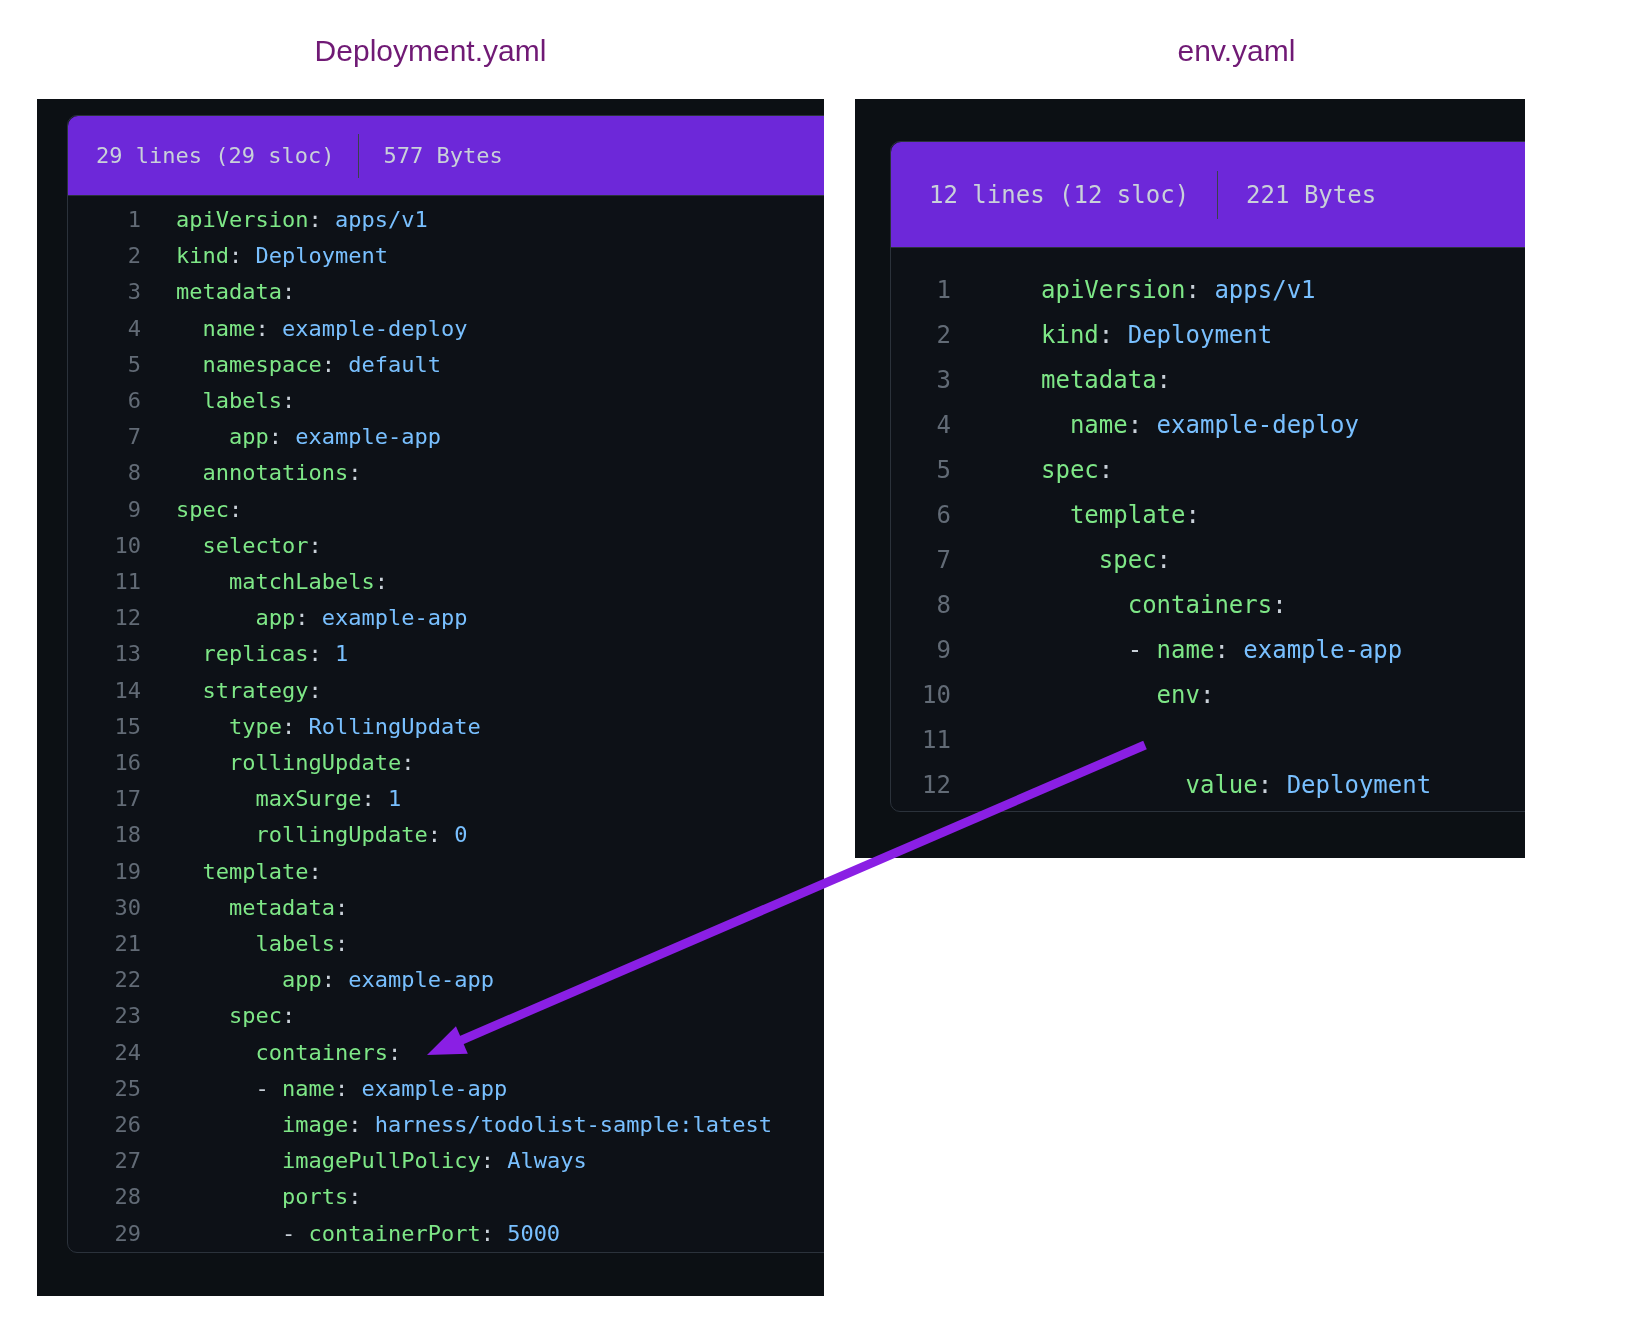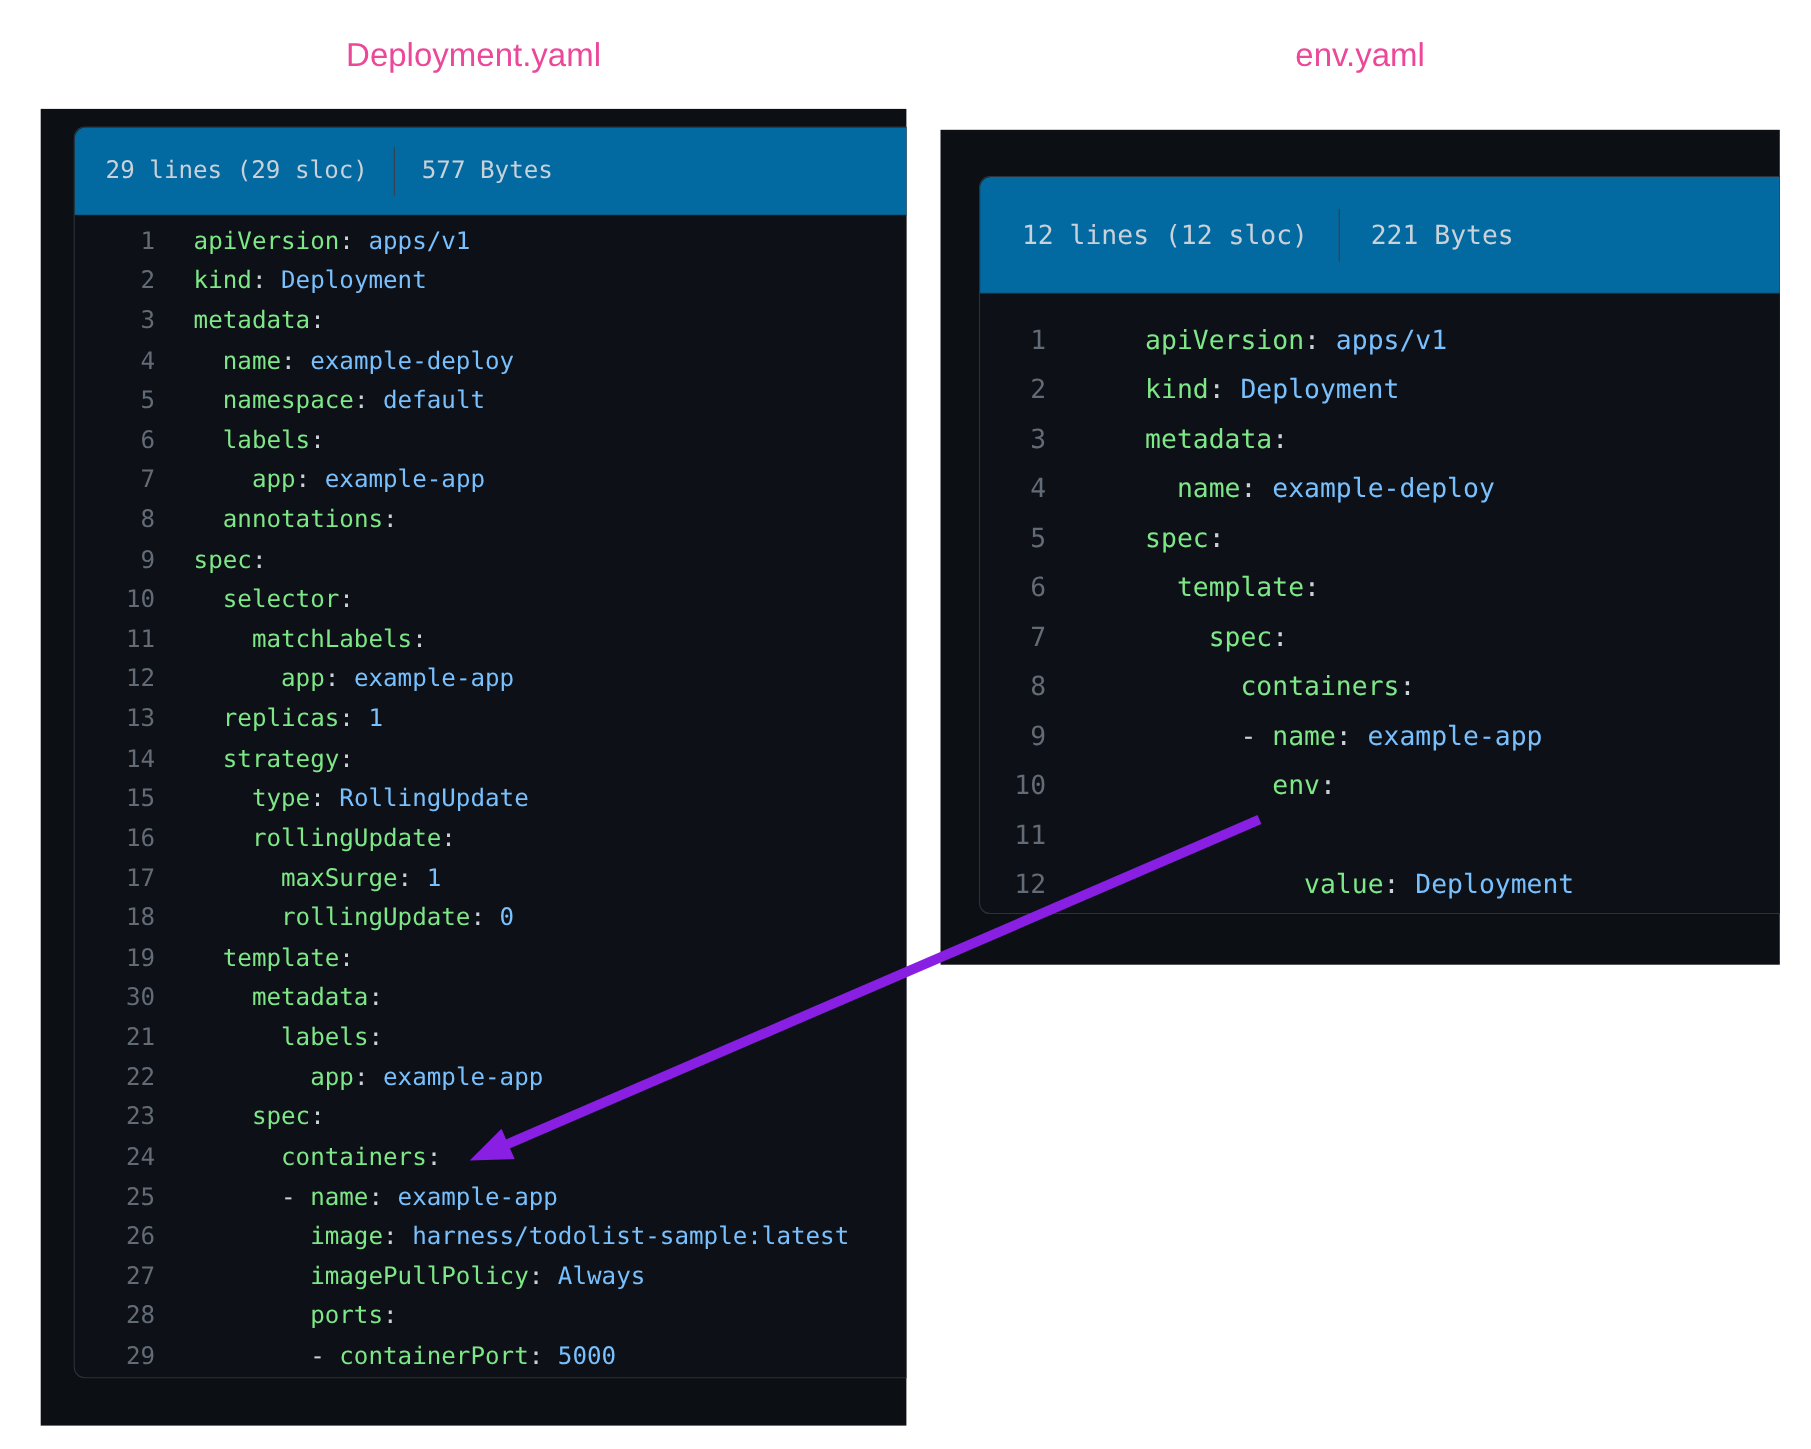--- a/index.html
+++ b/index.html
@@ -3,39 +3,39 @@
 <meta charset="utf-8">
 <style>
   html,body { margin:0; padding:0; }
   body {
     width:1646px; height:1317px; position:relative; overflow:hidden;
     background:#ffffff;
     font-family:"DejaVu Sans Mono", monospace;
   }
   .file-title {
     position:absolute; top:34px; text-align:center;
-    font-family:"Liberation Sans", sans-serif; font-size:30px; color:#ec4899;
+    font-family:"Liberation Sans", sans-serif; font-size:30px; color:#701a75;
   }
   .file-title.left  { left:37px;  width:787px; }
   .file-title.right { left:855px; width:763px; }
 
   .panel { position:absolute; background:#0c1014; overflow:hidden; }
   .panel-left  { left:37px;  top:99px; width:787px; height:1197px; }
-  .panel-right { left:855px; top:99px; width:763px; height:759px;margin-top:19px;  }
+  .panel-right { left:855px; top:99px; width:670px; height:759px;  }
 
   .filebox {
     position:absolute; background:#0d1117;
     border:1px solid #2b323b; border-radius:10px;
   }
   .panel-left  .filebox { left:30px; top:16px; right:-14px; bottom:43px; }
   .panel-right .filebox { left:35px; top:42px; right:-14px; bottom:46px; }
 
   .filebox-header {
     display:flex; align-items:center;
-    background:#0369a1; border-bottom:1px solid #2b323b;
+    background:#6d28d9; border-bottom:1px solid #2b323b;
     border-radius:10px 0 0 0;
     color:var(--header-text,#c9d1d9);
   }
   .panel-left  .filebox-header { height:79px;  font-size:22px; padding-left:28px; }
   .panel-right .filebox-header { height:105px; font-size:24px; padding-left:38px; }
 
   .meta-divider { width:1px; background:#39414b; flex:none; }
   .panel-left  .meta-divider { height:44px; margin:0 24px; }
   .panel-right .meta-divider { height:48px; margin:0 28px; }
 

